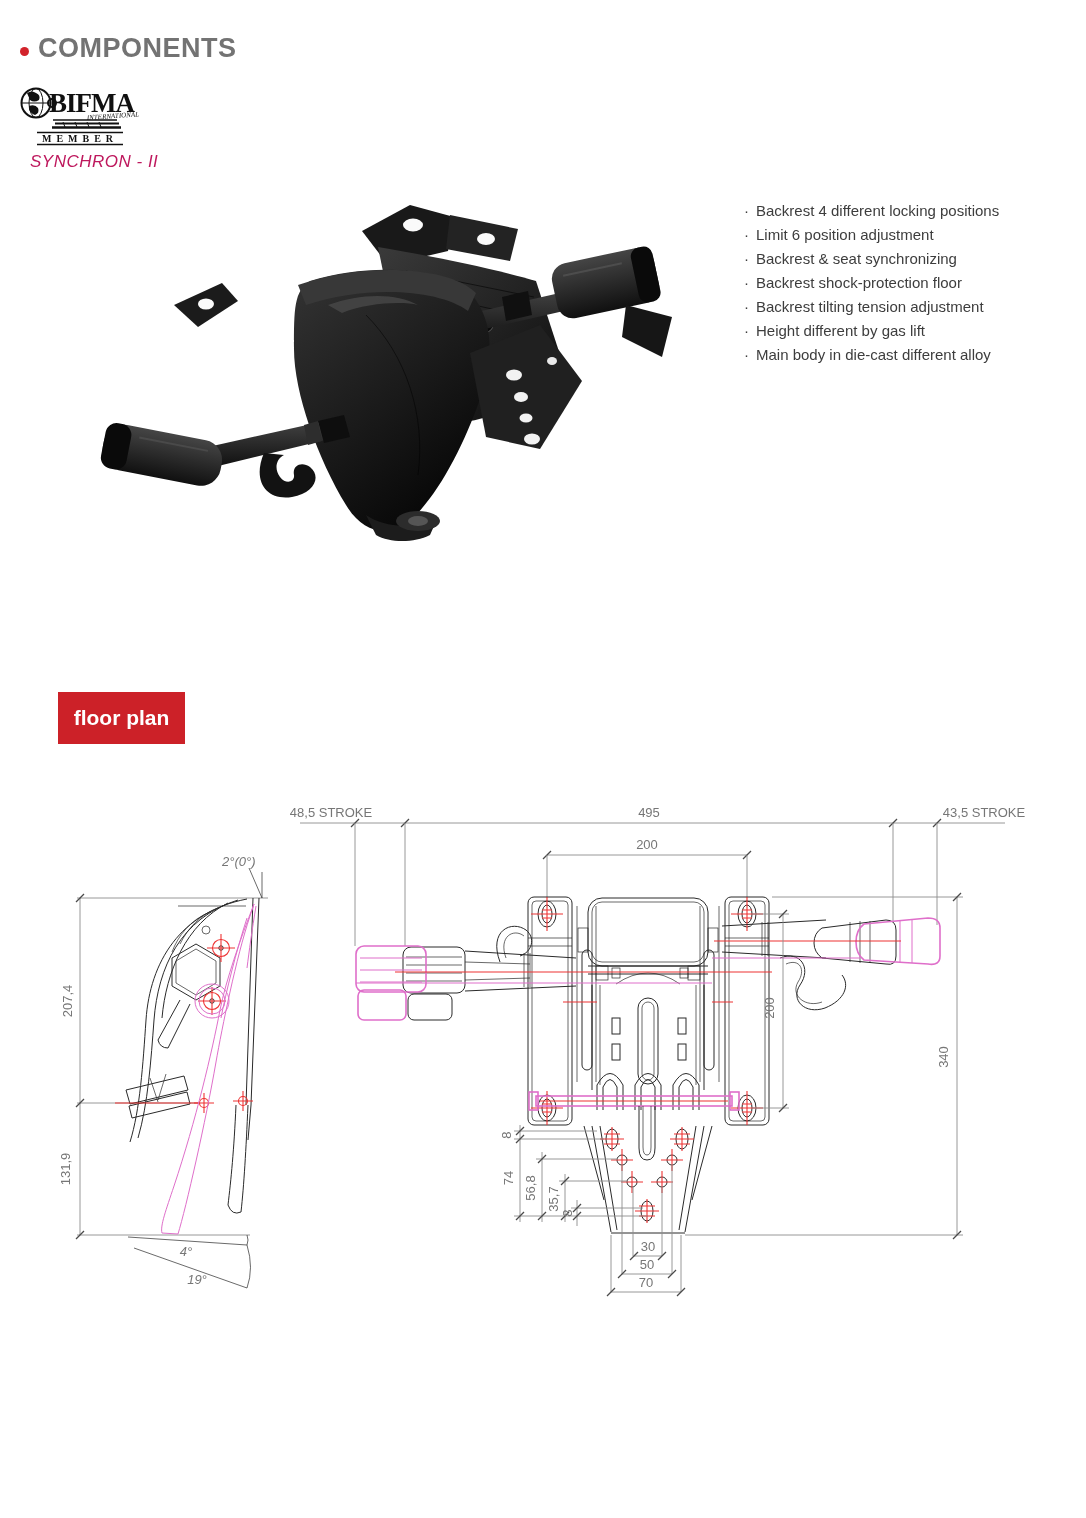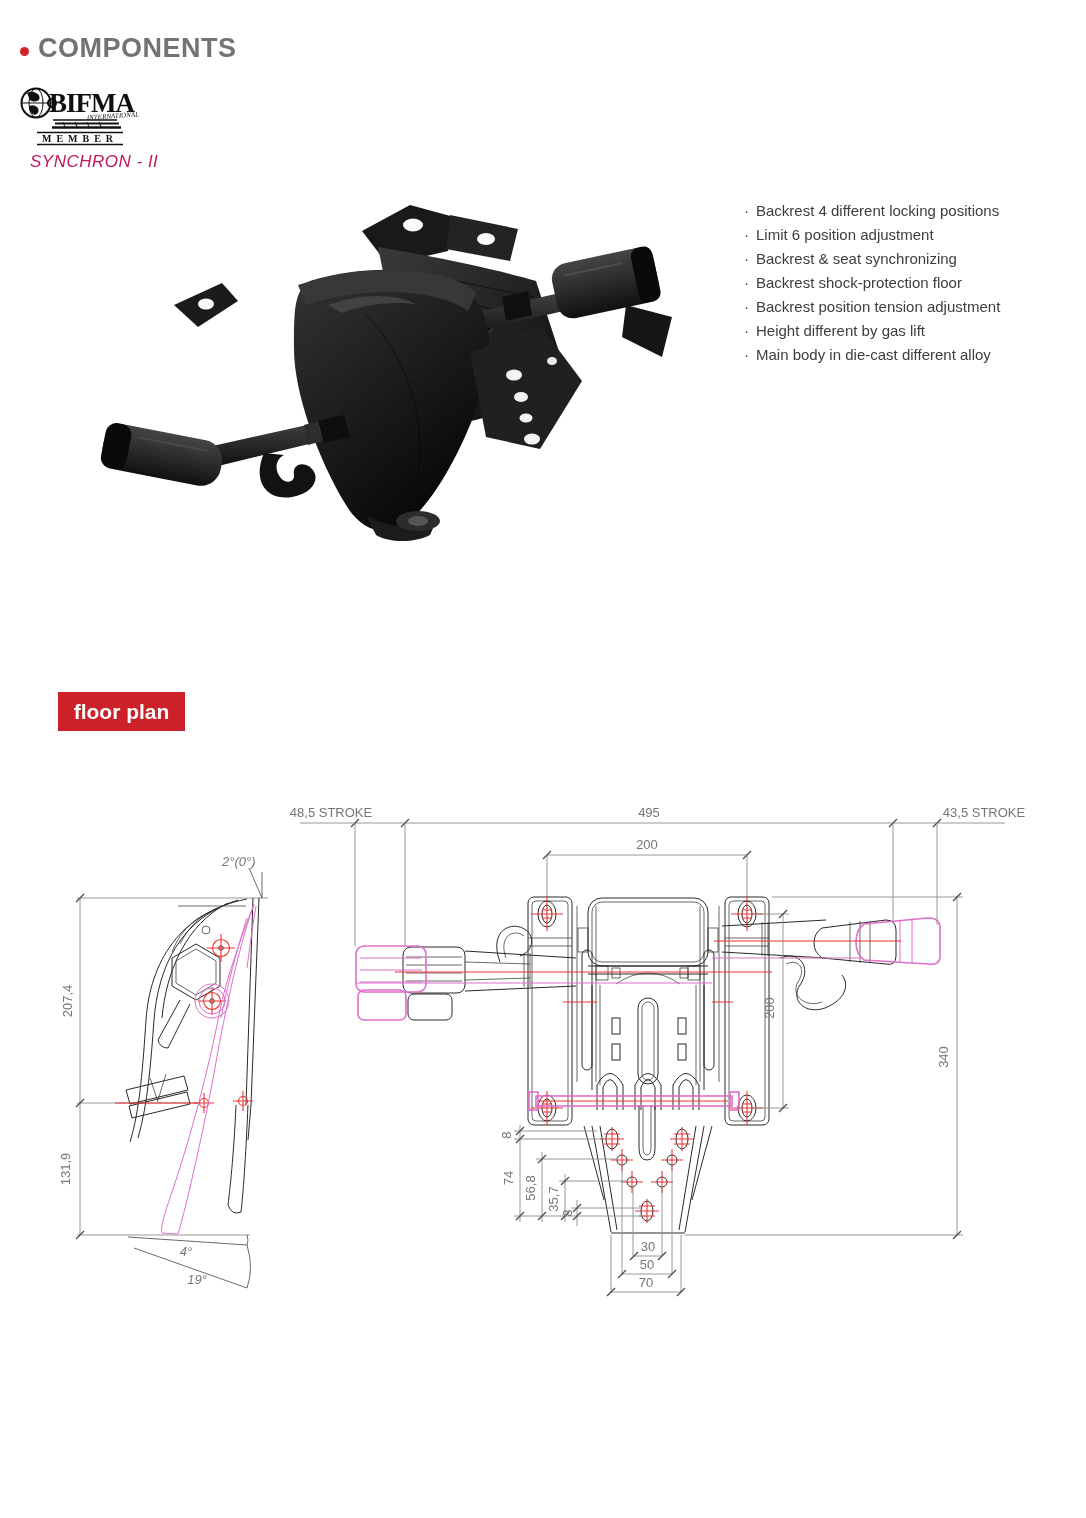--- a/index.html
+++ b/index.html
@@ -12,21 +12,21 @@
   .hdr .ttl{font-size:27px;font-weight:bold;color:#737373;letter-spacing:0.5px;}
 
   .model{position:absolute;left:30px;top:152px;font-size:17px;color:#be185d;letter-spacing:0.5px;font-style:italic;}
 
   
   .features{position:absolute;left:744px;top:179px;font-size:15px;color:#3d3d3d;line-height:24px;margin-top:20px;}
   .features .row{white-space:nowrap;}
   .features .b{margin-right:7px;}
 
   
-  .badge{position:absolute;left:58px;top:692px;width:127px;height:39px;background:#cc2128;
+  .badge{position:absolute;left:58px;top:692px;width:127px;height:52px;background:#cc2128;
          color:#fff;font-weight:bold;font-size:21px;display:flex;align-items:center;justify-content:center;}
 
   
   svg text{font-family:"Liberation Sans", sans-serif;}
   .ln{stroke:#2a2a2a;fill:none;stroke-width:1;}
   .lnt{stroke:#2a2a2a;fill:none;stroke-width:0.7;}
   .dim{stroke:#8c8c8c;fill:none;stroke-width:0.9;}
   .tick{stroke:#4a4a4a;fill:none;stroke-width:1.2;}
   .dimtxt{fill:#767676;font-size:13px;}
   .dimtxt.it{font-style:italic;}
@@ -372,18 +372,18 @@
       <text class="dimtxt" x="647" y="1269" text-anchor="middle">50</text>
       <text class="dimtxt" x="646" y="1287" text-anchor="middle">70</text>
     </g>
   </svg>
 
   <div class="features">
     <div class="row"><span class="b">·</span><span>Backrest 4 different locking positions</span></div>
     <div class="row"><span class="b">·</span><span>Limit 6 position adjustment</span></div>
     <div class="row"><span class="b">·</span><span>Backrest &amp; seat synchronizing</span></div>
     <div class="row"><span class="b">·</span><span>Backrest shock-protection floor</span></div>
-    <div class="row"><span class="b">·</span><span>Backrest position tension adjustment</span></div>
+    <div class="row"><span class="b">·</span><span>Backrest tilting tension adjustment</span></div>
     <div class="row"><span class="b">·</span><span>Height different by gas lift</span></div>
     <div class="row"><span class="b">·</span><span>Main body in die-cast different alloy</span></div>
   </div>
 
 </div>
 
 </body></html>

